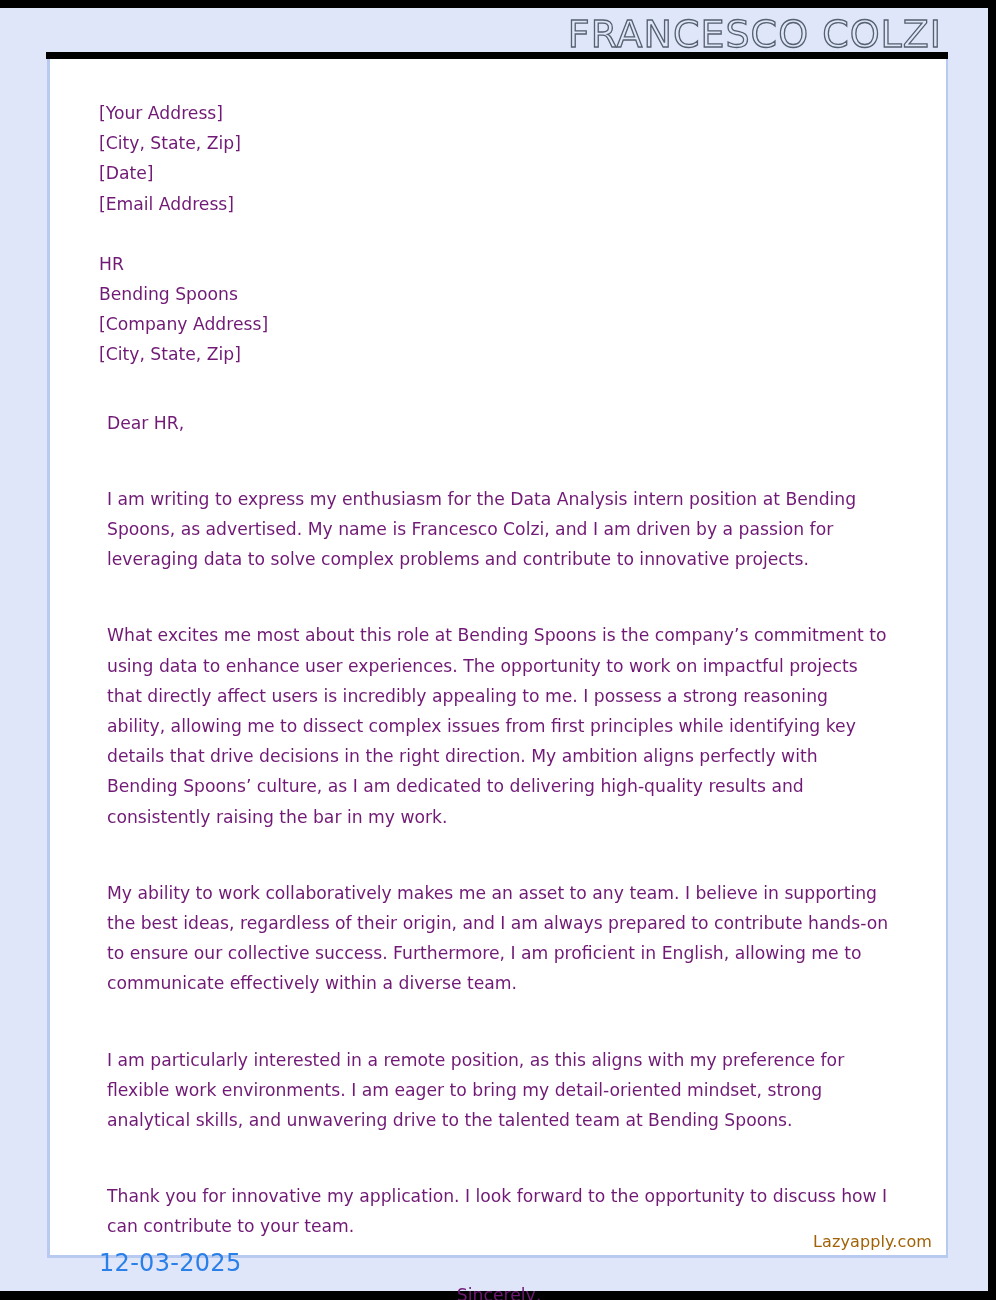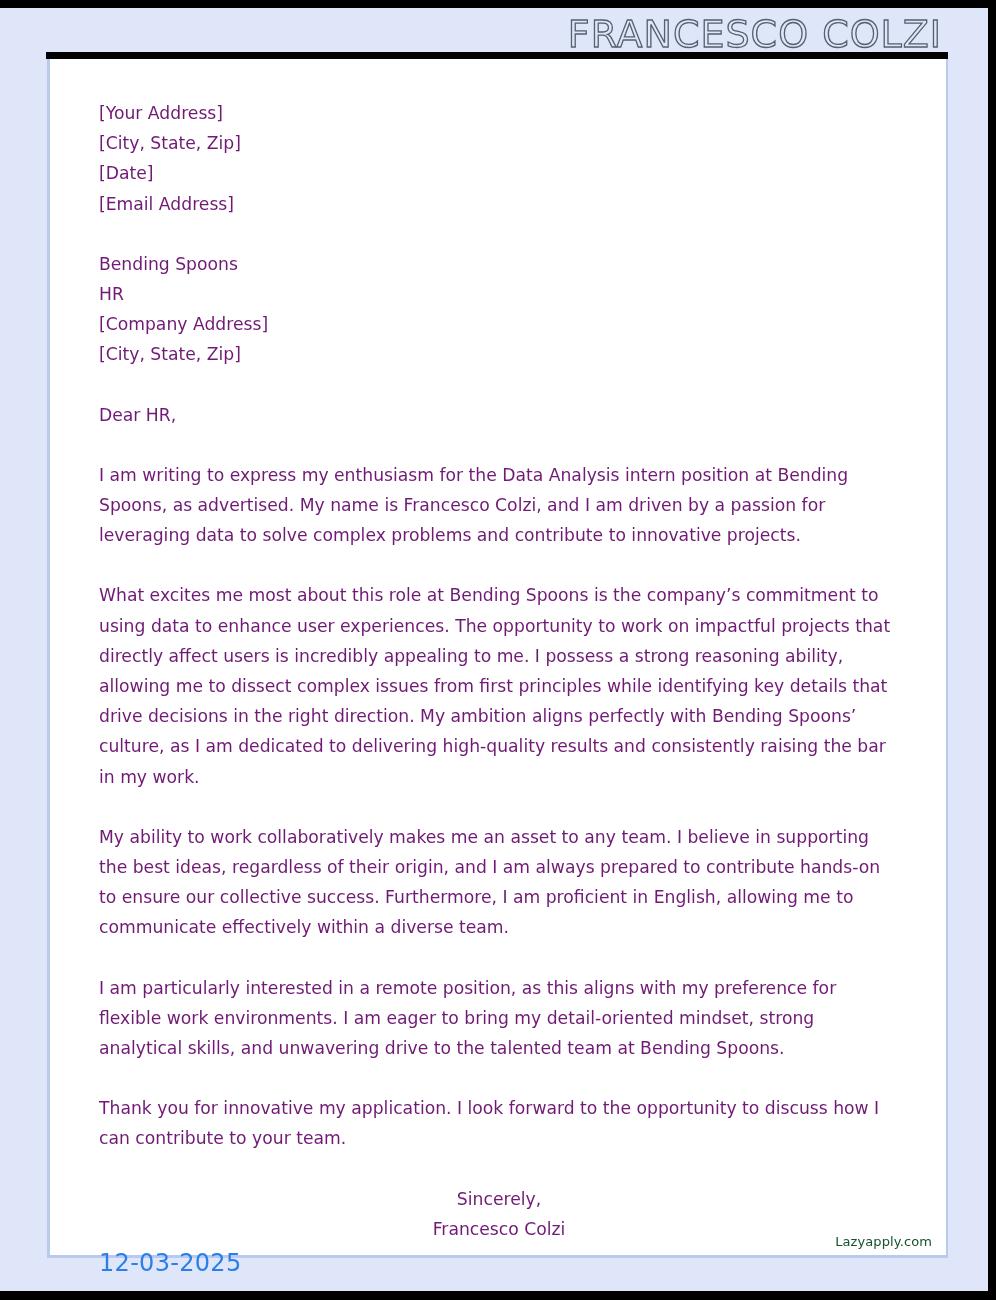--- a/index.html
+++ b/index.html
@@ -88,34 +88,34 @@
     font-size: 17.2px;
     line-height: 30.2px;
     color: #701a75;
   }
 
   .addr-line { white-space: nowrap; }
 
   .blockgap { height: 30px; }
 
   p.para {
-    margin: 0;
+    margin: 8px;
     text-align: left;
   }
 
   .sign-line { white-space: nowrap; text-align: center; }
 
   
   .watermark {
     position: absolute;
     right: 14px;
     bottom: 5px;
-    font-size: 13px;
+    font-size: 16px;
     line-height: 16px;
-    color: #14532d;
+    color: #a16207;
     letter-spacing: 0.1px;
   }
   .date-stamp {
     position: absolute;
     left: 99px;
     top: 1251px;
     font-size: 24px;
     line-height: 24px;
     color: #2a7fe8;
     letter-spacing: 0.3px;
@@ -141,22 +141,22 @@
     <div>
       <div class="addr-line">[Your Address]</div>
       <div class="addr-line">[City, State, Zip]</div>
       <div class="addr-line">[Date]</div>
       <div class="addr-line">[Email Address]</div>
     </div>
 
     <div class="blockgap"></div>
 
     <div>
+      <div class="addr-line">HR</div>
       <div class="addr-line">Bending Spoons</div>
-      <div class="addr-line">HR</div>
       <div class="addr-line">[Company Address]</div>
       <div class="addr-line">[City, State, Zip]</div>
     </div>
 
     <div class="blockgap"></div>
 
     <p class="para">Dear HR,</p>
 
     <div class="blockgap"></div>
 

